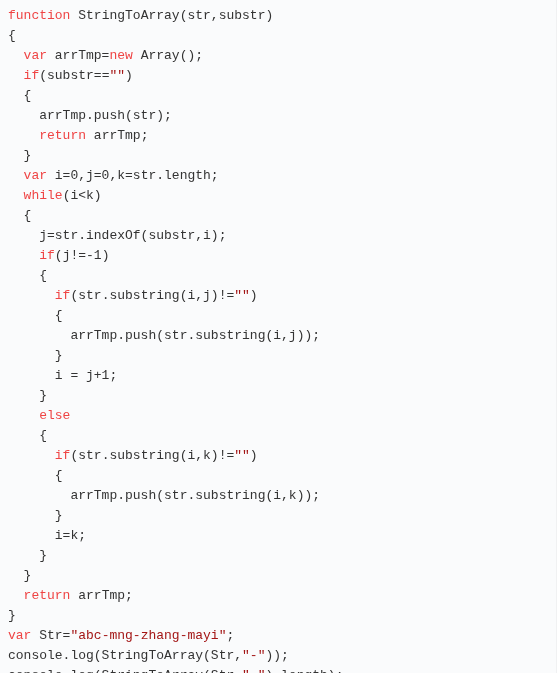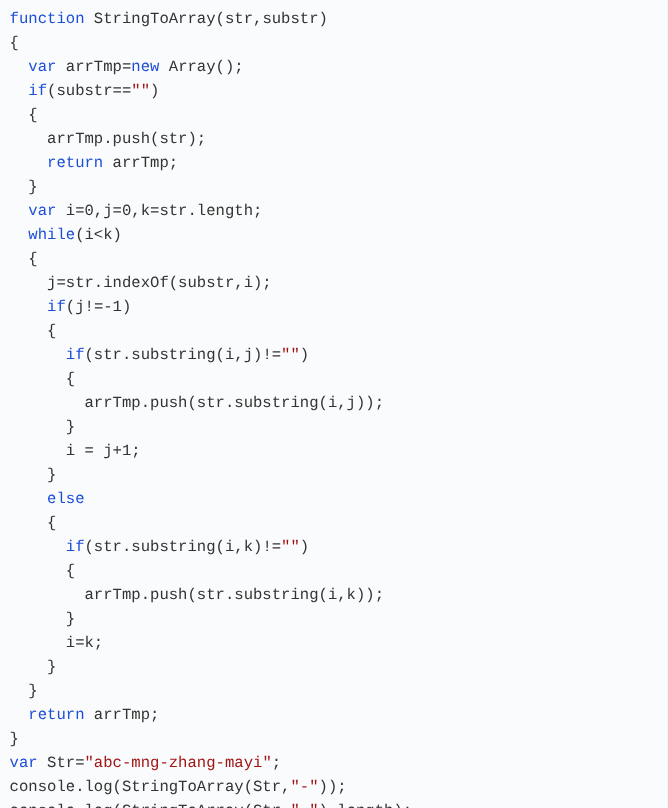--- a/index.html
+++ b/index.html
@@ -12,19 +12,19 @@
     color: #333;
     width: 557px;
   }
   .code {
     padding: 6px 8px;
     white-space: pre;
     border-right: 1px solid rgba(0,0,0,0.04);
     background: #fafbfc;
   }
   .line { display: block; }
-  .kw { color: #1d4ed8; }
+  .kw { color: #ef4444; }
   .str { color: #a31515; }
 </style>
 </head>
 <body>
 
 <div class="code"><span class="line"><span class="kw">function</span> StringToArray(str,substr)</span><span class="line">{</span><span class="line">  <span class="kw">var</span> arrTmp=<span class="kw">new</span> Array();</span><span class="line">  <span class="kw">if</span>(substr==<span class="str">""</span>)</span><span class="line">  {</span><span class="line">    arrTmp.push(str);</span><span class="line">    <span class="kw">return</span> arrTmp;</span><span class="line">  }</span><span class="line">  <span class="kw">var</span> i=0,j=0,k=str.length;</span><span class="line">  <span class="kw">while</span>(i&lt;k)</span><span class="line">  {</span><span class="line">    j=str.indexOf(substr,i);</span><span class="line">    <span class="kw">if</span>(j!=-1)</span><span class="line">    {</span><span class="line">      <span class="kw">if</span>(str.substring(i,j)!=<span class="str">""</span>)</span><span class="line">      {</span><span class="line">        arrTmp.push(str.substring(i,j));</span><span class="line">      }</span><span class="line">      i = j+1;</span><span class="line">    }</span><span class="line">    <span class="kw">else</span></span><span class="line">    {</span><span class="line">      <span class="kw">if</span>(str.substring(i,k)!=<span class="str">""</span>)</span><span class="line">      {</span><span class="line">        arrTmp.push(str.substring(i,k));</span><span class="line">      }</span><span class="line">      i=k;</span><span class="line">    }</span><span class="line">  }</span><span class="line">  <span class="kw">return</span> arrTmp;</span><span class="line">}</span><span class="line"><span class="kw">var</span> Str=<span class="str">"abc-mng-zhang-mayi"</span>;</span><span class="line">console.log(StringToArray(Str,<span class="str">"-"</span>));</span><span class="line">console.log(StringToArray(Str,<span class="str">"-"</span>).length);</span></div>
 
 </body></html>

